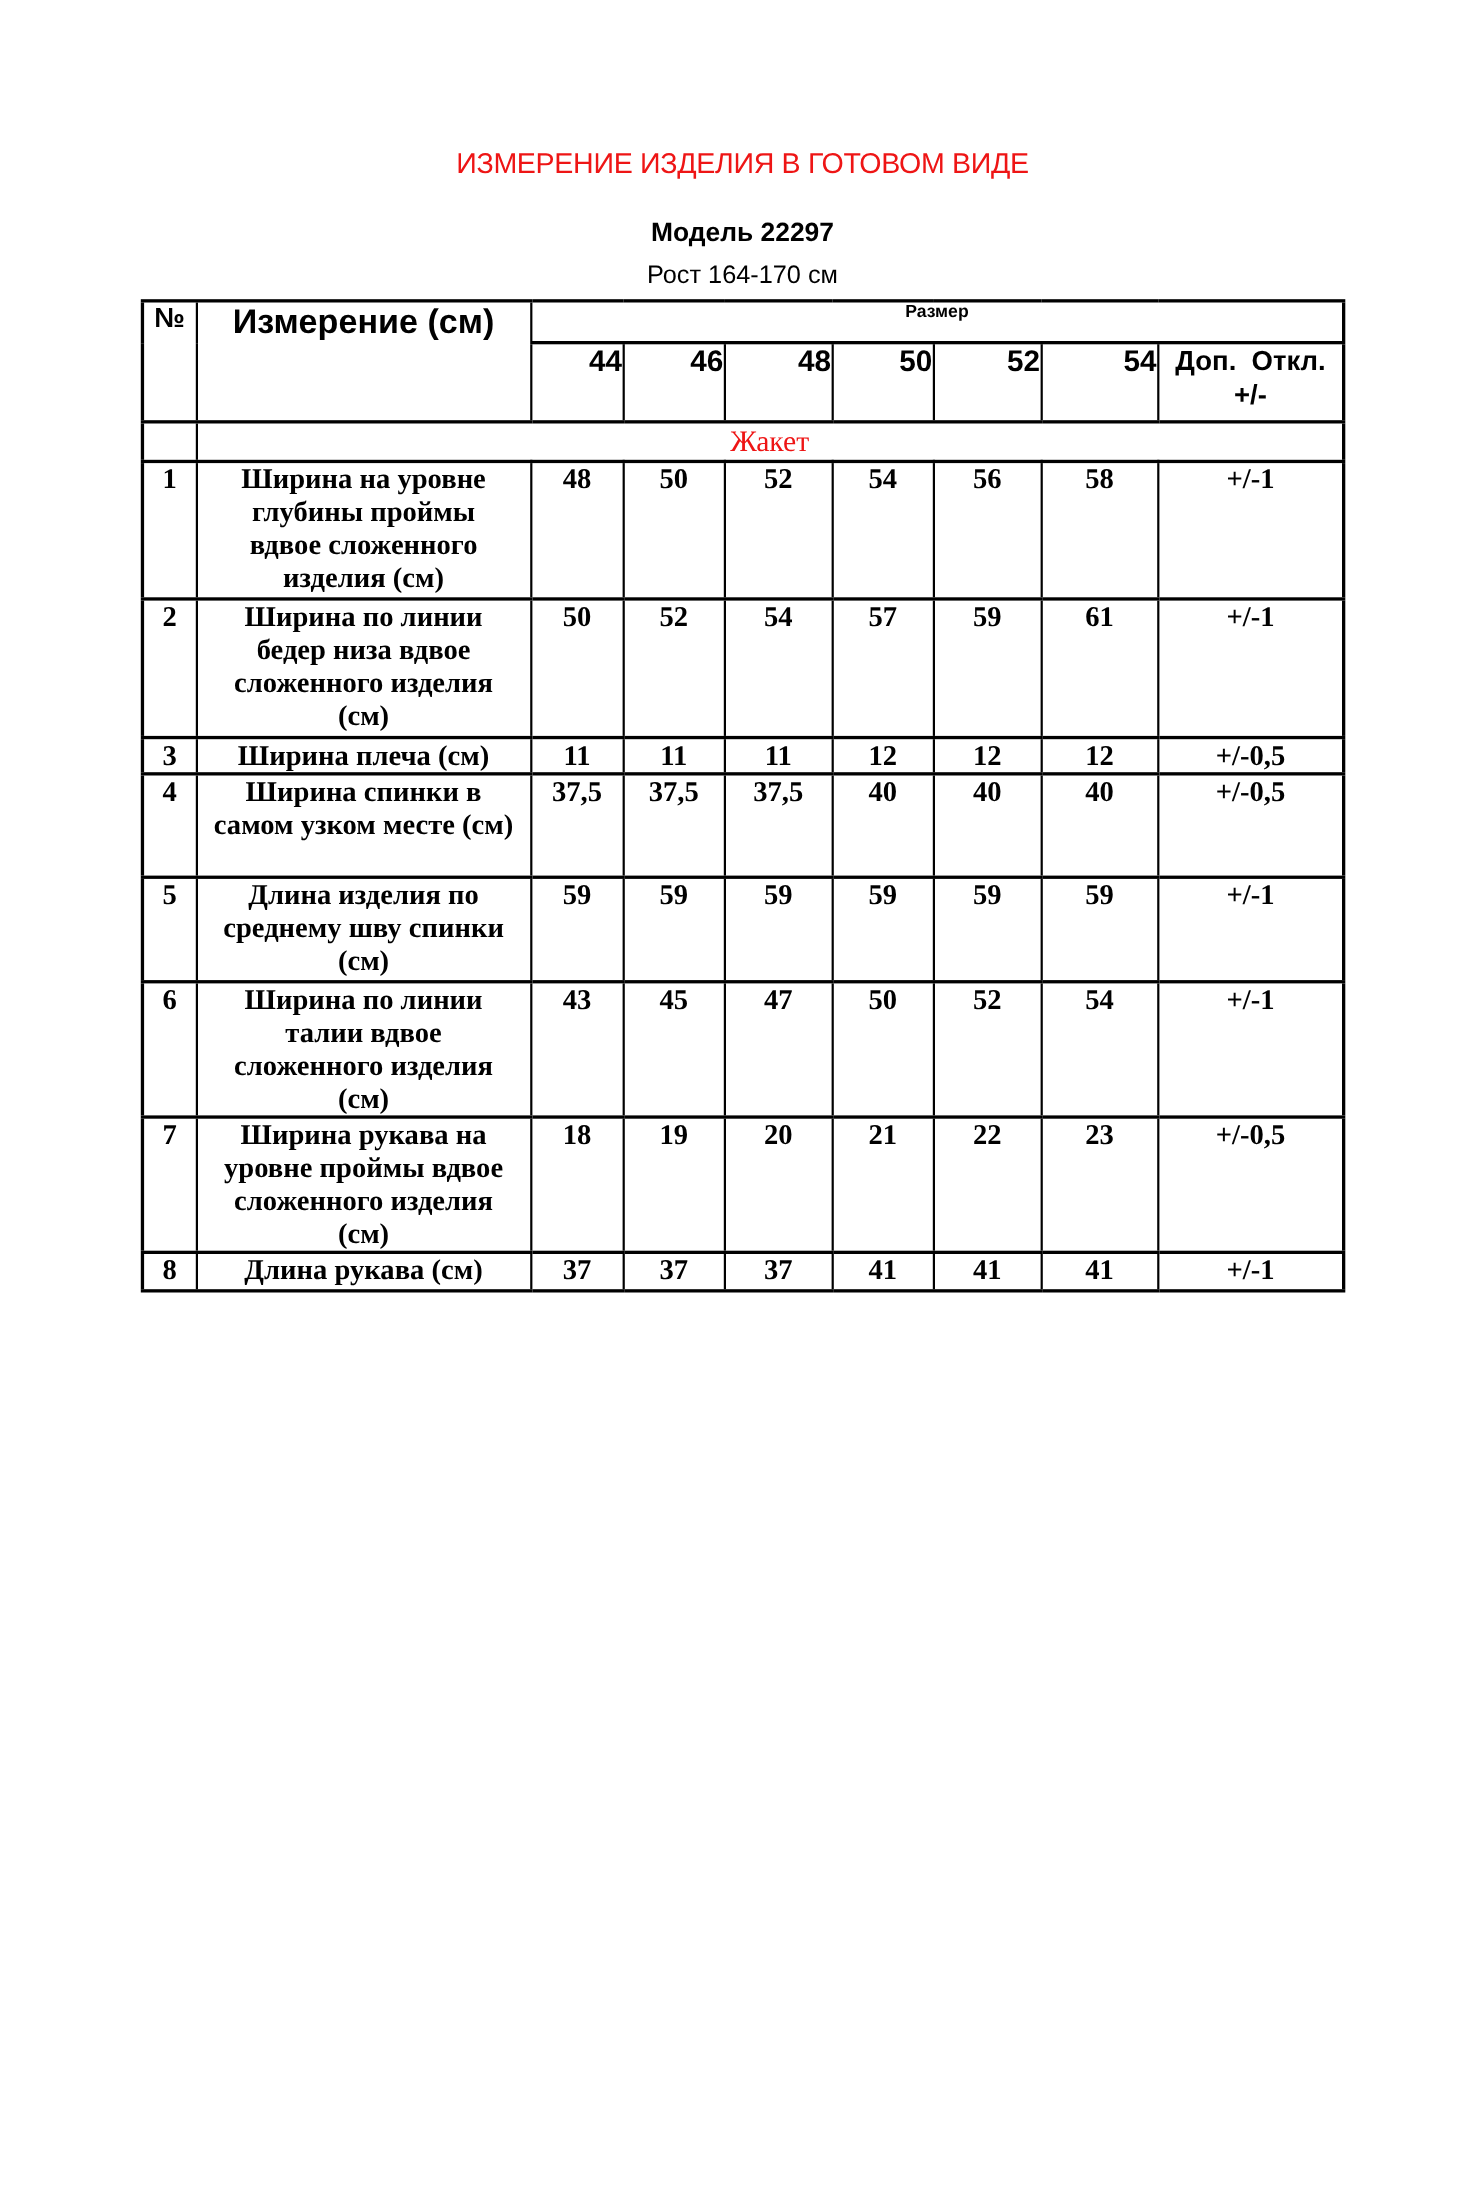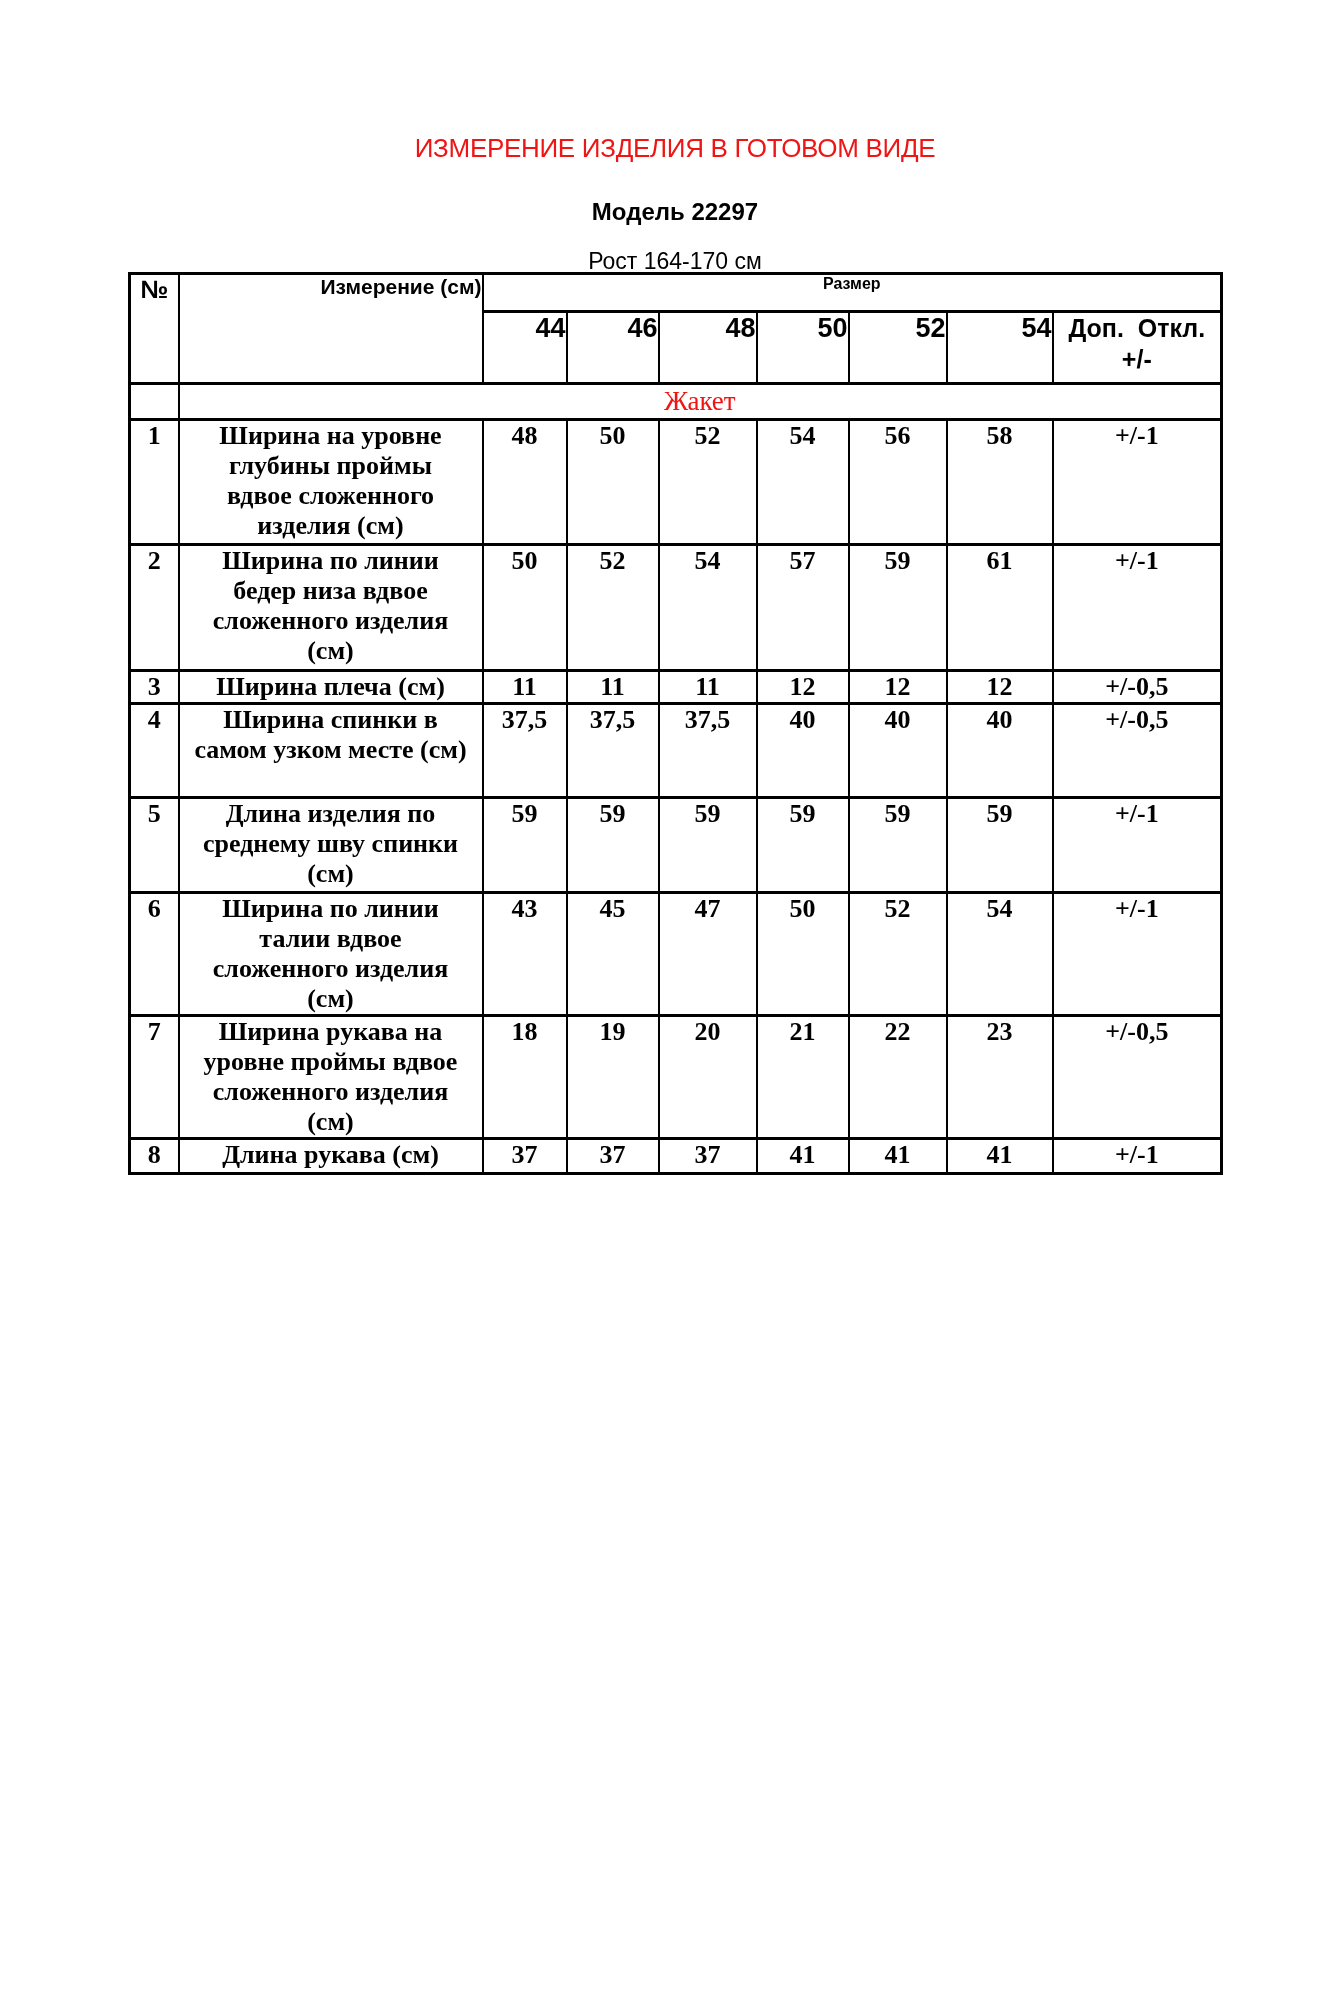--- a/index.html
+++ b/index.html
@@ -28,21 +28,21 @@
     letter-spacing: -0.3px;
     color: var(--accent-red, #ee1515);
   }
   .model {
     top: 184px;
     font-size: 24px;
     font-weight: bold;
     margin-top: 14px;
   }
   .rost {
-    top: 248px;
+    top: 236px;
     font-size: 23px;
     font-weight: normal;
   }
   table.meas {
     position: absolute;
     left: 128px;
     top: 272px;
     width: 1094px;
     border-collapse: collapse;
     table-layout: fixed;
@@ -58,22 +58,22 @@
   }
   
   tr.hA { height: 38px; }
   tr.hB { height: 72px; }
   th.th-num {
     font-size: 25px;
     text-align: center;
     padding-top: 8px;
   }
   th.th-measure {
-    font-size: 21px;
-    text-align: right;
+    font-size: 31px;
+    text-align: center;
     padding: 8px 0 0 13px;
   }
   th.th-size-group {
     font-size: 16px;
     text-align: center;
     padding-top: 4px;
   }
   th.th-size {
     font-size: 27px;
     text-align: right;

